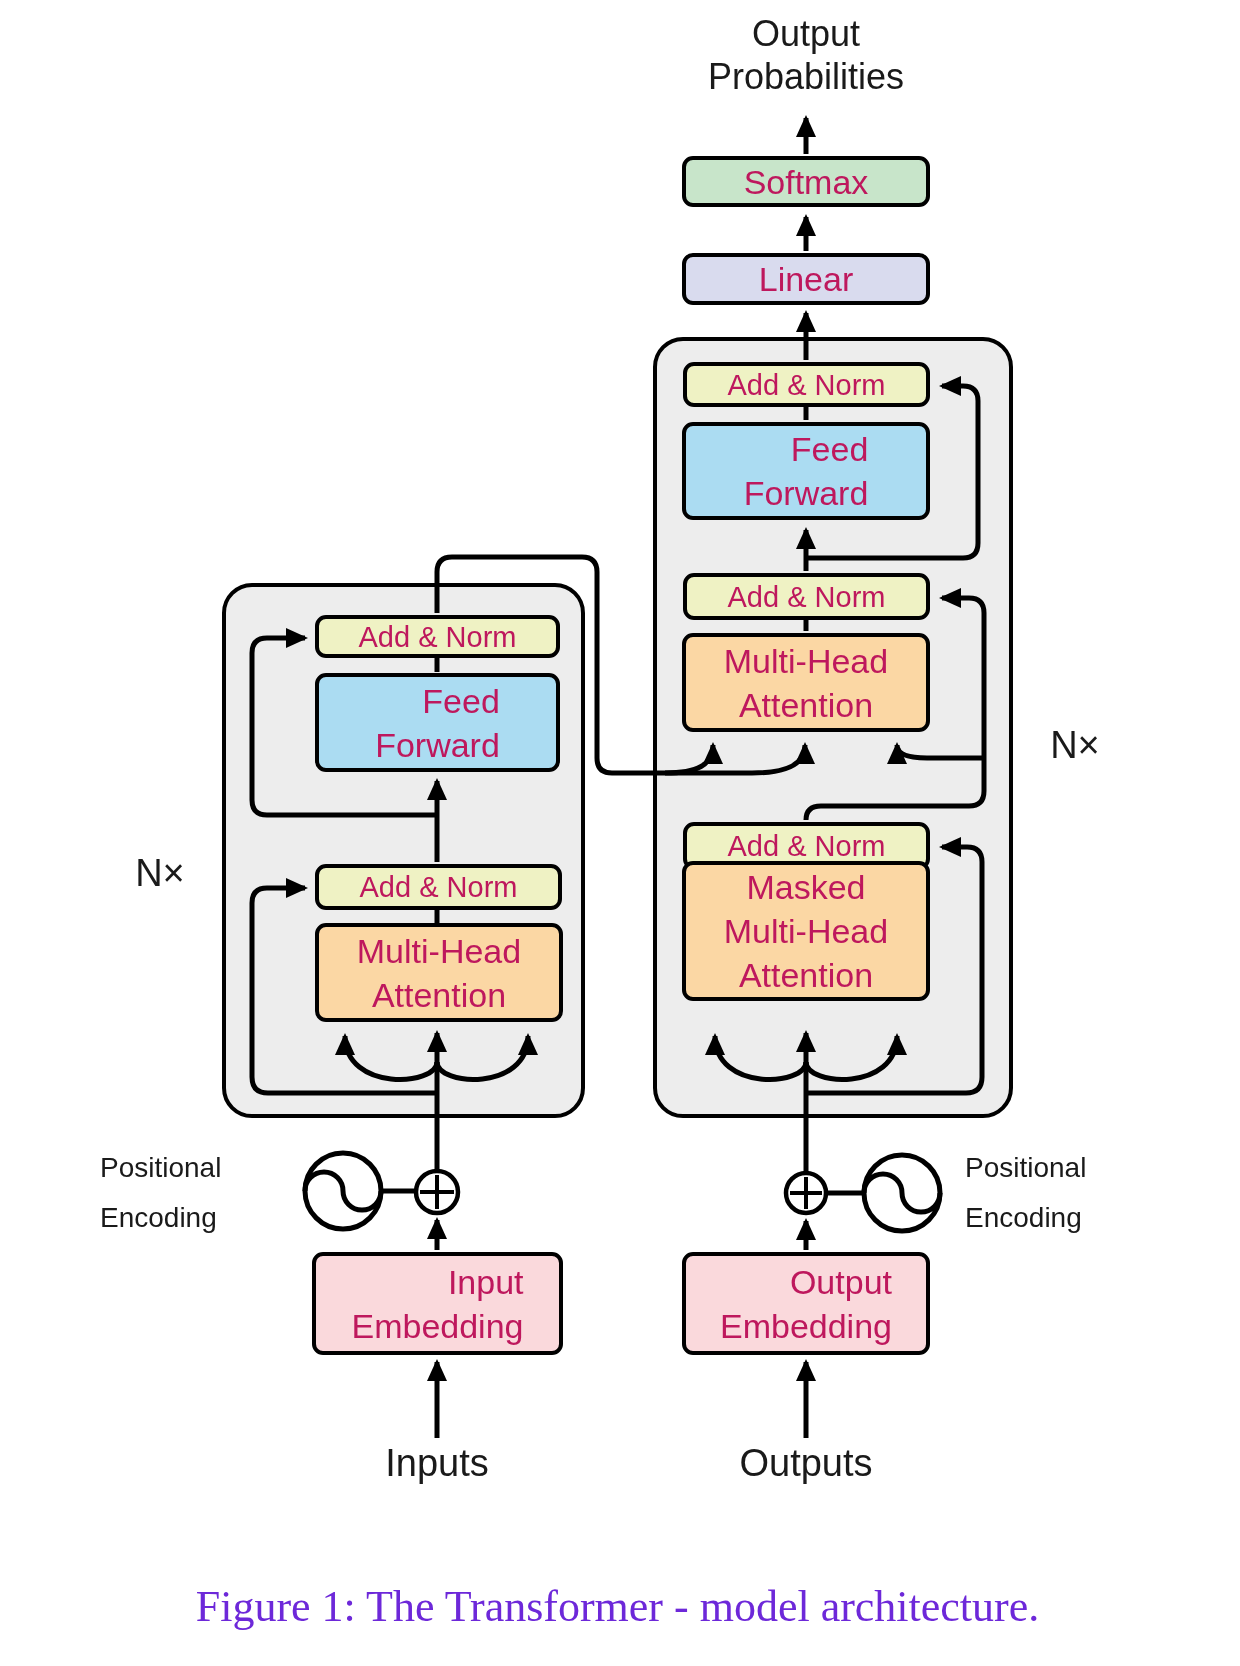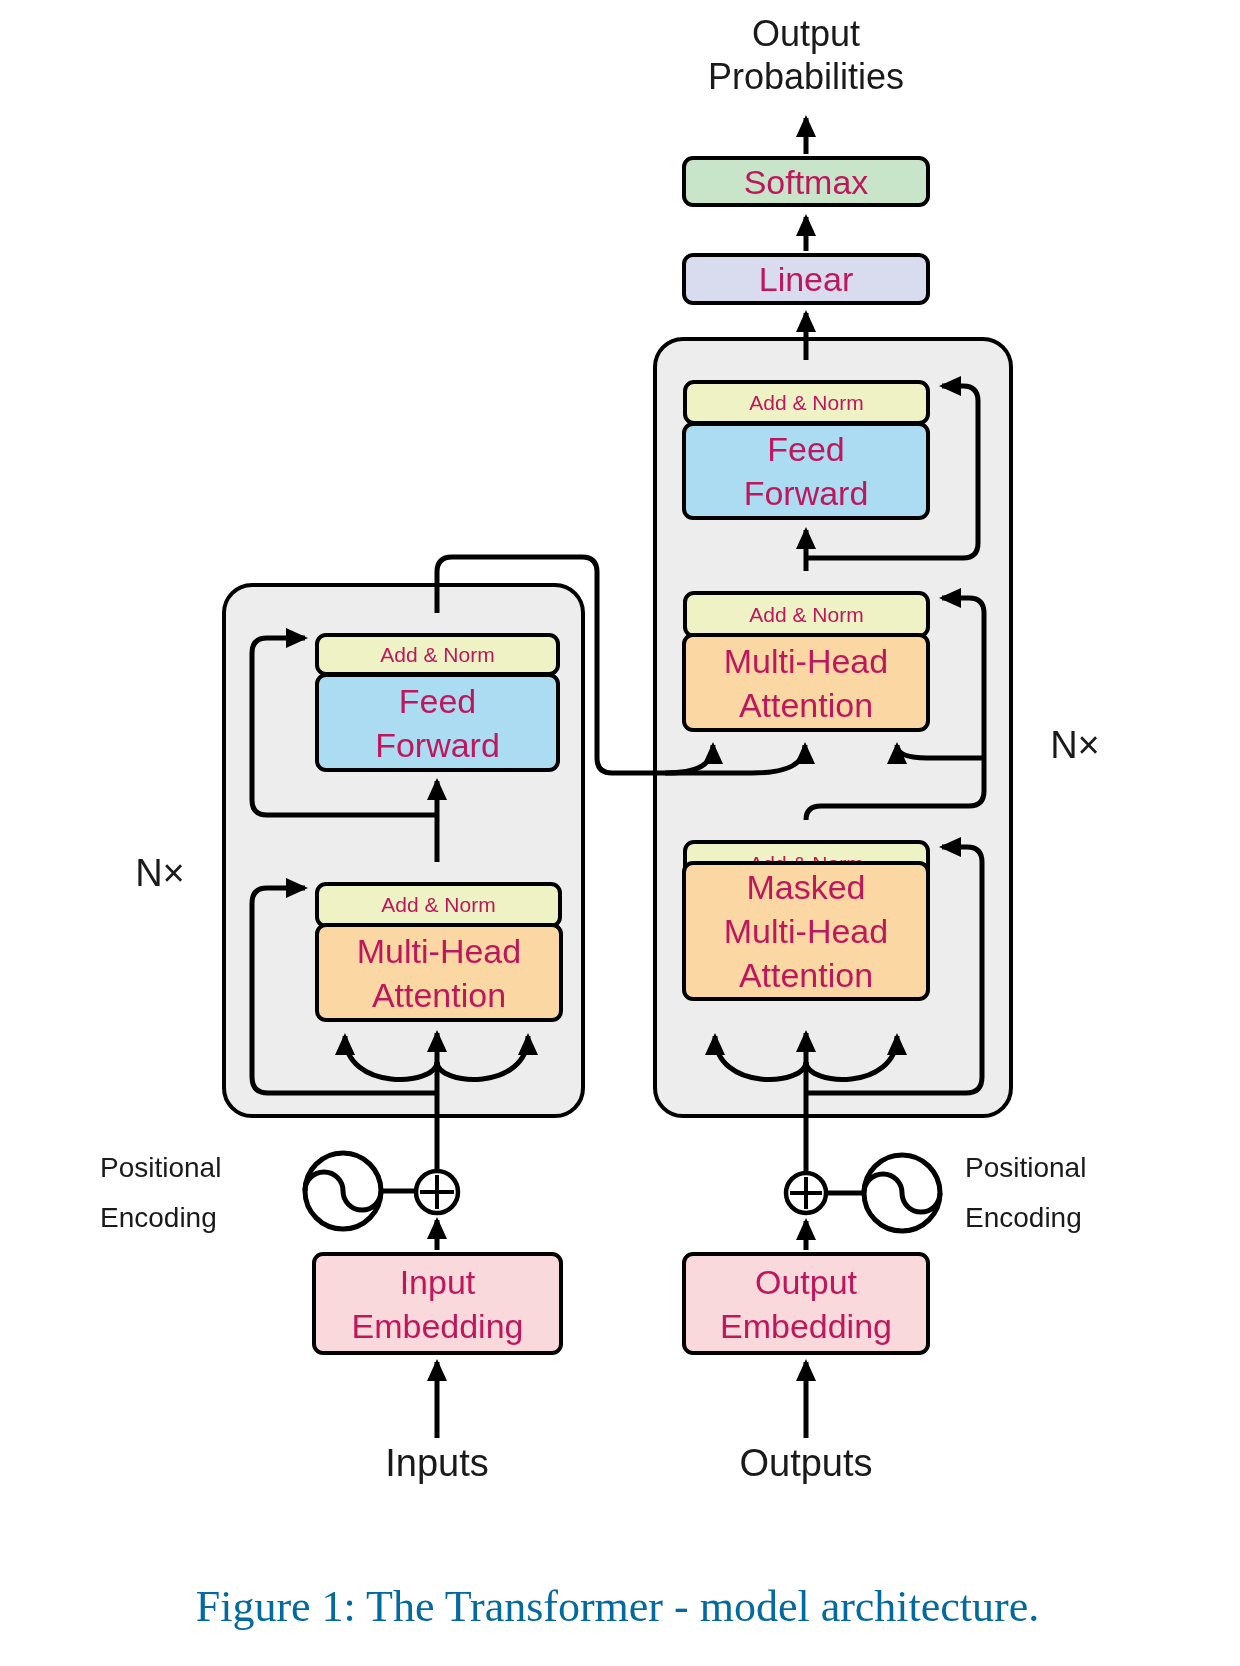--- a/index.html
+++ b/index.html
@@ -22,42 +22,42 @@
     border:4px solid var(--color-line);border-radius:30px;z-index:1;box-sizing:border-box;
   }
   #wires{position:absolute;left:0;top:0;z-index:2;pointer-events:none;}
   .box{
     position:absolute;z-index:3;box-sizing:border-box;
     border:4px solid var(--color-line);border-radius:11px;
     display:flex;align-items:center;justify-content:center;
     text-align:center;white-space:pre-line;
     font-size:34px;line-height:44px;color:#be185d;
   }
-  .box.an{font-size:21px;margin-top:18px;}
+  .box.an{font-size:29px;}
   .fill-an{background:var(--color-add_norm);}
-  .fill-ff{background:var(--color-feed_forward);}
+  .fill-ff{background:var(--color-feed_forward);text-align:right;}
   .fill-mha{background:var(--color-attention);}
-  .fill-emb{background:var(--color-embedding);}
+  .fill-emb{background:var(--color-embedding);text-align:right;}
   .fill-softmax{background:var(--color-softmax);}
   .fill-linear{background:var(--color-linear);}
   .lbl{
     position:absolute;z-index:4;white-space:pre-line;color:#1a1a1a;
     font-size:28px;line-height:50px;
   }
   #lbl-outprob{left:606px;top:12px;width:400px;text-align:center;font-size:36px;line-height:43px;}
   #lbl-nx-left{left:110px;top:848px;width:100px;text-align:center;font-size:38px;}
   #lbl-nx-right{left:1025px;top:720px;width:100px;text-align:center;font-size:38px;}
   #lbl-pe-left{left:100px;top:1143px;width:180px;text-align:left;}
   #lbl-pe-right{left:965px;top:1143px;width:190px;text-align:left;}
   #lbl-inputs{left:337px;top:1438px;width:200px;text-align:center;font-size:38px;}
   #lbl-outputs{left:706px;top:1438px;width:200px;text-align:center;font-size:38px;}
   #lbl-shifted{left:656px;top:1492px;width:300px;text-align:center;font-size:34px;line-height:40px;}
   #lbl-caption{
     left:0;top:1582px;width:1235px;text-align:center;
-    font-family:"Liberation Serif",serif;font-size:44px;color:#0369a1;
+    font-family:"Liberation Serif",serif;font-size:44px;color:#6d28d9;
   }
 </style>
 </head>
 <body>
 
 <div id="stage">
 
   <div class="container-box" style="left:222px;top:583px;width:363px;height:535px;"></div>
   <div class="container-box" style="left:653px;top:337px;width:360px;height:781px;"></div>
 

